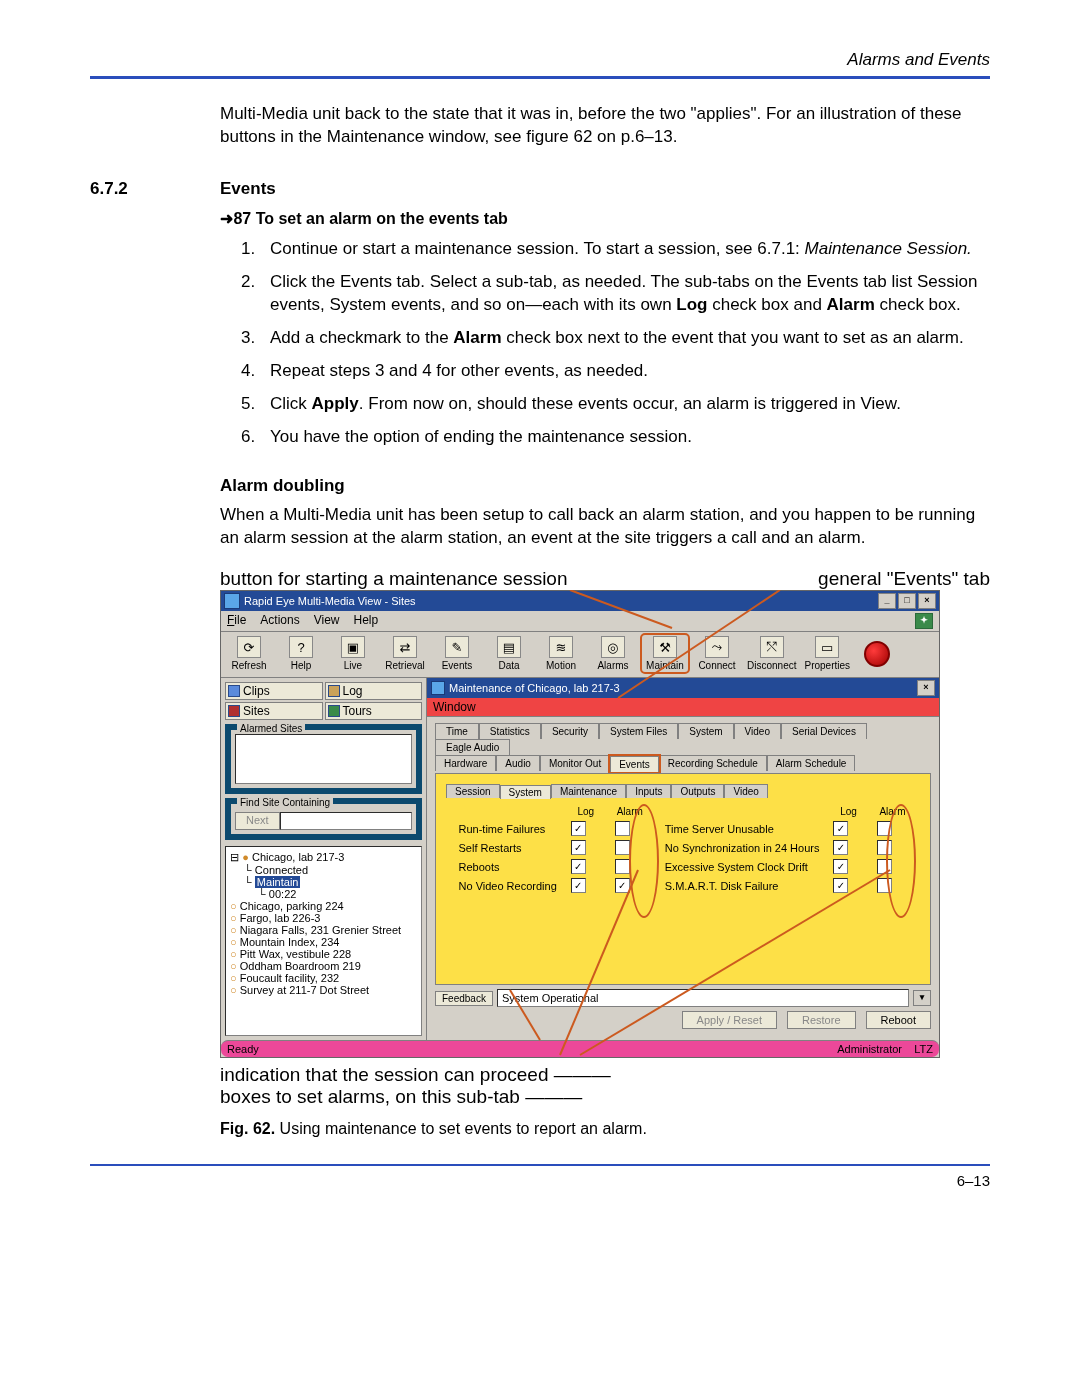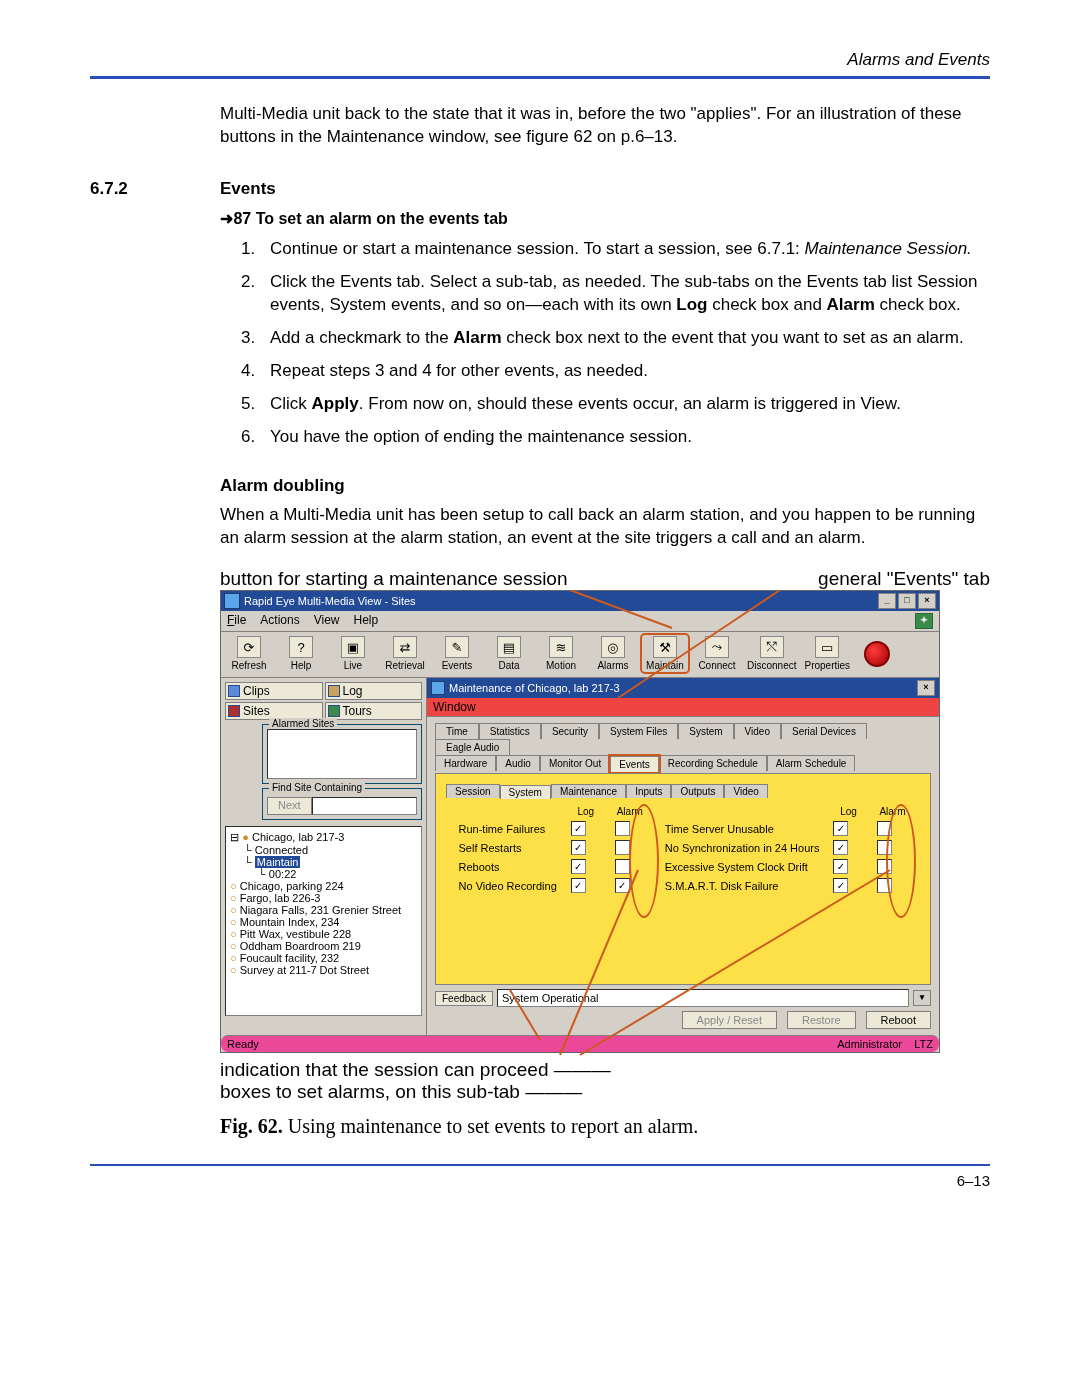--- a/index.html
+++ b/index.html
@@ -131,21 +131,21 @@
   .main {
     display:flex;
   }
   .leftpane {
     width:206px;box-sizing:border-box;padding:4px;border-right:1px solid #808080;
     background:#d4d0c8;
   }
   .mini-tabs{display:flex;gap:2px;margin-bottom:2px;}
   .mini-tab{flex:1;border:1px solid #808080;background:#ece9d8;padding:1px 2px;font-size:12px;display:flex;align-items:center;gap:3px;}
   .mini-tab .mi{width:10px;height:10px;background:#5a8adc;border:1px solid #2a4a8a;}
-  .group{border:1px solid #0c4a6e;margin-top:4px;padding:4px;position:relative;margin-left:37px;}
+  .group{border:6px solid #0c4a6e;margin-top:4px;padding:4px;position:relative;}
   .group-label{position:absolute;top:-7px;left:6px;background:#d4d0c8;padding:0 3px;font-size:10px;}
   .listbox{background:#fff;border:1px inset #808080;height:48px;}
   .flatbtn{border:1px solid #808080;background:#ece9d8;padding:1px 10px;color:#888;font-size:11px;}
   .textin{background:#fff;border:1px inset #808080;height:16px;flex:1;}
   .tree{background:#fff;border:1px inset #808080;margin-top:6px;padding:4px;font-size:11px;height:180px;overflow:hidden;}
   .tree .node{white-space:nowrap;}
   .tree .ind1{padding-left:14px;}
   .tree .ind2{padding-left:28px;}
   .tree .sel{background:#234a96;color:#fff;padding:0 2px;}
   .tree .dot{color:#d08a2a;}
@@ -176,21 +176,21 @@
   .feedback .lbl{border:1px solid #808080;background:#ece9d8;padding:1px 6px;font-size:10px;}
   .feedback .fld{flex:1;background:#fff;border:1px inset #808080;height:16px;padding:0 4px;font-size:11px;display:flex;align-items:center;}
   .btnrow{display:flex;gap:10px;justify-content:flex-end;margin:0 8px 6px 8px;align-items:center;}
   .btn{border:1px solid #808080;background:#ece9d8;padding:2px 14px;font-size:11px;}
   .btn.dis{color:#888;}
   .status{display:flex;justify-content:space-between;border-top:1px solid #808080;padding:2px 6px;font-size:11px;background:#ec4899;border-radius:7px;}
   
   .figure-box{position:relative;width:720px;}
   svg.annots{position:absolute;left:0;top:0;pointer-events:none;}
   .callouts-below{font-size:19px;margin-top:6px;}
-  .figcaption{margin-left:130px;font-size:20px;margin-top:12px;font-family:Liberation Serif, serif;}
+  .figcaption{margin-left:130px;font-size:16px;margin-top:12px;}
   .fignum{font-weight:bold;}
   .footer-rule{height:2px;background:#2a4ebc;margin-top:26px;}
   .pagenum{ text-align:right;font-size:15px;margin-top:6px;}
 </style>
 </head>
 <body>
 
 <div class="page">
   <div class="hdr-right">Alarms and Events</div>
   <div class="hrule"></div>

